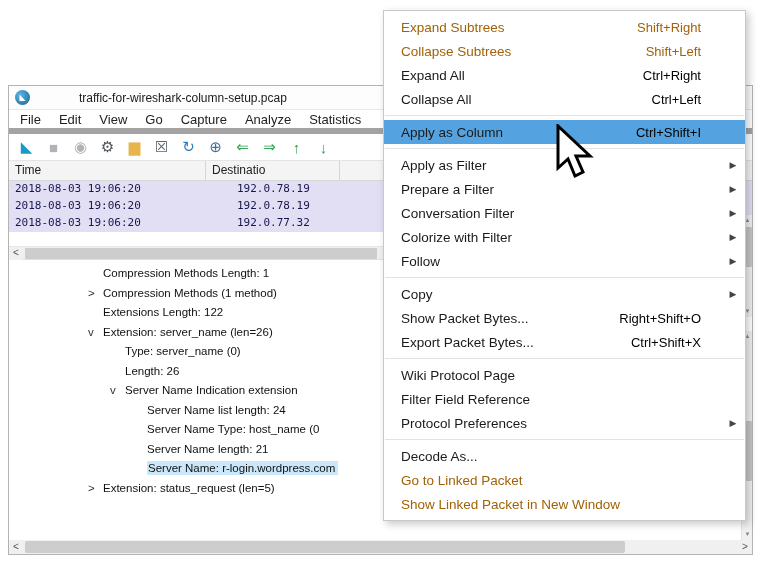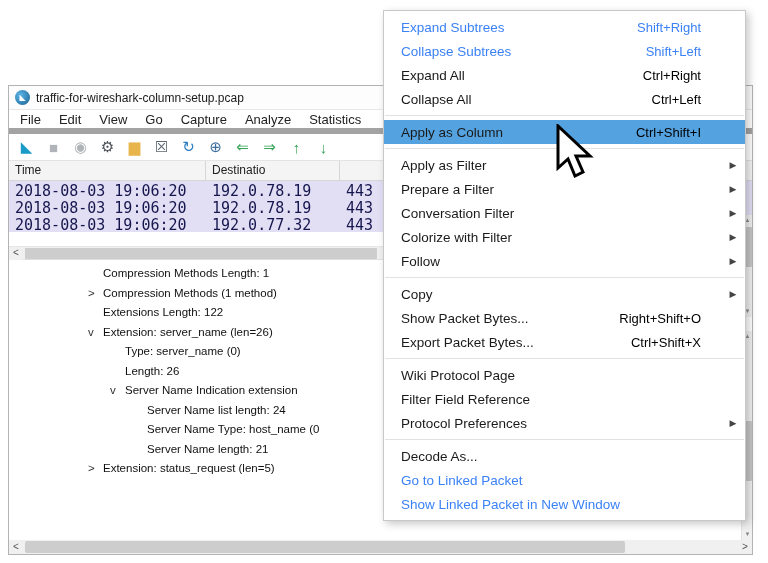--- a/index.html
+++ b/index.html
@@ -8,21 +8,21 @@
   .stage { position:relative; width:768px; height:563px; background:#fff; }
 
   
   .ws-window { position:absolute; left:8px; top:85px; width:745px; height:470px;
                background:#fff; border:1px solid #b3b3b3; display:flex; flex-direction:column; }
   .titlebar { height:24px; display:flex; align-items:center; padding:0 6px; gap:6px;
               background:#fdfdfd; border-bottom:1px solid #e8e8e8; flex:0 0 auto;}
   .app-icon { width:15px; height:15px; border-radius:50%;
               background:radial-gradient(circle at 35% 35%, #5db6e8, #15608f);
               color:#fff; font-size:8px; line-height:15px; text-align:center; }
-  .title-text { font-size:12px; color:#1a1a1a; }
+  .title-text { font-size:12px; color:#1a1a1a;margin-left:43px; }
 
   .menubar { height:24px; display:flex; align-items:center; padding:0 2px;
              border-bottom:6px solid #a3a3a3; flex:0 0 auto; }
   .mitem { font-size:13px; color:#222; padding:3px 9px; cursor:default; }
 
   .toolbar { height:27px; display:flex; align-items:center; padding:0 5px; gap:2px;
              border-bottom:1px solid #e4e4e4; flex:0 0 auto; }
   .tbi { width:25px; height:21px; display:flex; align-items:center; justify-content:center;
          font-size:15px; }
 
@@ -38,21 +38,21 @@
   .plus-btn { width:20px; height:21px; border:1px solid #cfcfcf; background:#fbfbfb;
               font-size:14px; color:#333; display:flex; align-items:center; justify-content:center; }
 
   .plist-header { height:20px; display:grid; grid-template-columns:197px 134px 1fr;
                   background:#f4f4f4; border-bottom:1px solid #d6d6d6; flex:0 0 auto; }
   .plist-header > div { font-size:12px; color:#222; padding:2px 0 0 6px;
                         border-right:1px solid #d6d6d6; overflow:hidden; white-space:nowrap; }
   .plist-rows { height:66px; overflow:hidden; position:relative; flex:0 0 auto;
                 border-bottom:1px solid #e6e6e6; background:#fff; }
   .prow { height:17px; display:grid; grid-template-columns:197px 134px 1fr;
-          font-family:"DejaVu Sans Mono", monospace; font-size:15px; }
+          font-family:"DejaVu Sans Mono", monospace; font-size:11px;gap:25px; }
   .prow > div { padding:1px 0 0 6px; overflow:hidden; white-space:nowrap; }
 
   .hscroll { height:13px; background:#f0f0f0; position:relative; flex:0 0 auto;
              border-bottom:1px solid #e0e0e0; }
   .scroll-arrow { position:absolute; top:0; width:14px; height:13px; background:#f0f0f0;
                   color:#555; font-size:10px; line-height:12px; text-align:center; }
   .hthumb { position:absolute; top:1px; height:11px; background:#cdcdcd; border-radius:1px; }
 
   .details { flex:1 1 auto; position:relative; overflow:hidden; background:#fff;
              font-family:Liberation Sans, sans-serif; font-size:11.5px; color:#111;
@@ -73,21 +73,21 @@
 
   
   .context-menu { position:absolute; left:383px; top:10px; width:363px; background:#ffffff;
                   border:1px solid #c8c8c8; box-shadow:3px 3px 8px rgba(0,0,0,0.22);
                   padding:4px 0; z-index:10; }
   .cm-item { height:24px; display:grid; grid-template-columns:1fr auto 24px;
              align-items:center; font-size:13.5px; color:#1a1a1a; padding-left:17px; }
   .cm-label { white-space:nowrap; }
   .cm-shortcut { font-size:13px; color:#000000; justify-self:end; padding-right:20px; }
   .cm-sub { justify-self:center; font-size:9px; color:#444; }
-  .cm-item.disabled, .cm-item.disabled .cm-shortcut { color:#3b82f6; }
+  .cm-item.disabled, .cm-item.disabled .cm-shortcut { color:#a16207; }
   .cm-item.hl { background:#54a3e0; }
   .cm-sep { height:1px; background:#e2e2e2; margin:4px 1px; }
 
   .cursor { position:absolute; left:556px; top:124px; z-index:20; pointer-events:none; }
 </style>
 </head>
 <body>
 
 <div class="stage">
 
@@ -156,20 +156,21 @@
         <div class="tline" style="padding-left: 94px;"><span>Compression Methods Length: 1</span></div>
         <div class="tline" style="padding-left: 94px;"><span class="tarrow" style="left: 79px;">&gt;</span><span>Compression Methods (1 method)</span></div>
         <div class="tline" style="padding-left: 94px;"><span>Extensions Length: 122</span></div>
         <div class="tline" style="padding-left: 94px;"><span class="tarrow" style="left: 79px;">v</span><span>Extension: server_name (len=26)</span></div>
         <div class="tline" style="padding-left: 116px;"><span>Type: server_name (0)</span></div>
         <div class="tline" style="padding-left: 116px;"><span>Length: 26</span></div>
         <div class="tline" style="padding-left: 116px;"><span class="tarrow" style="left: 101px;">v</span><span>Server Name Indication extension</span></div>
         <div class="tline" style="padding-left: 138px;"><span>Server Name list length: 24</span></div>
         <div class="tline" style="padding-left: 138px;"><span>Server Name Type: host_name (0</span></div>
         <div class="tline" style="padding-left: 138px;"><span>Server Name length: 21</span></div>
+        <div class="tline" style="padding-left: 138px;"><span class="hl-span" style="background: rgb(203, 232, 251);">Server Name: r-login.wordpress.com</span></div>
         <div class="tline" style="padding-left: 94px;"><span class="tarrow" style="left: 79px;">&gt;</span><span>Extension: status_request (len=5)</span></div>
       </div>
 
     <div class="bscroll">
       <div class="scroll-arrow" style="left:0;">&lt;</div>
       <div class="bthumb" style="left:16px; width:600px;"></div>
       <div class="scroll-arrow" style="right:0;">&gt;</div>
     </div>
 
     <div class="vscroll" style="top:129px; height:102px;">

